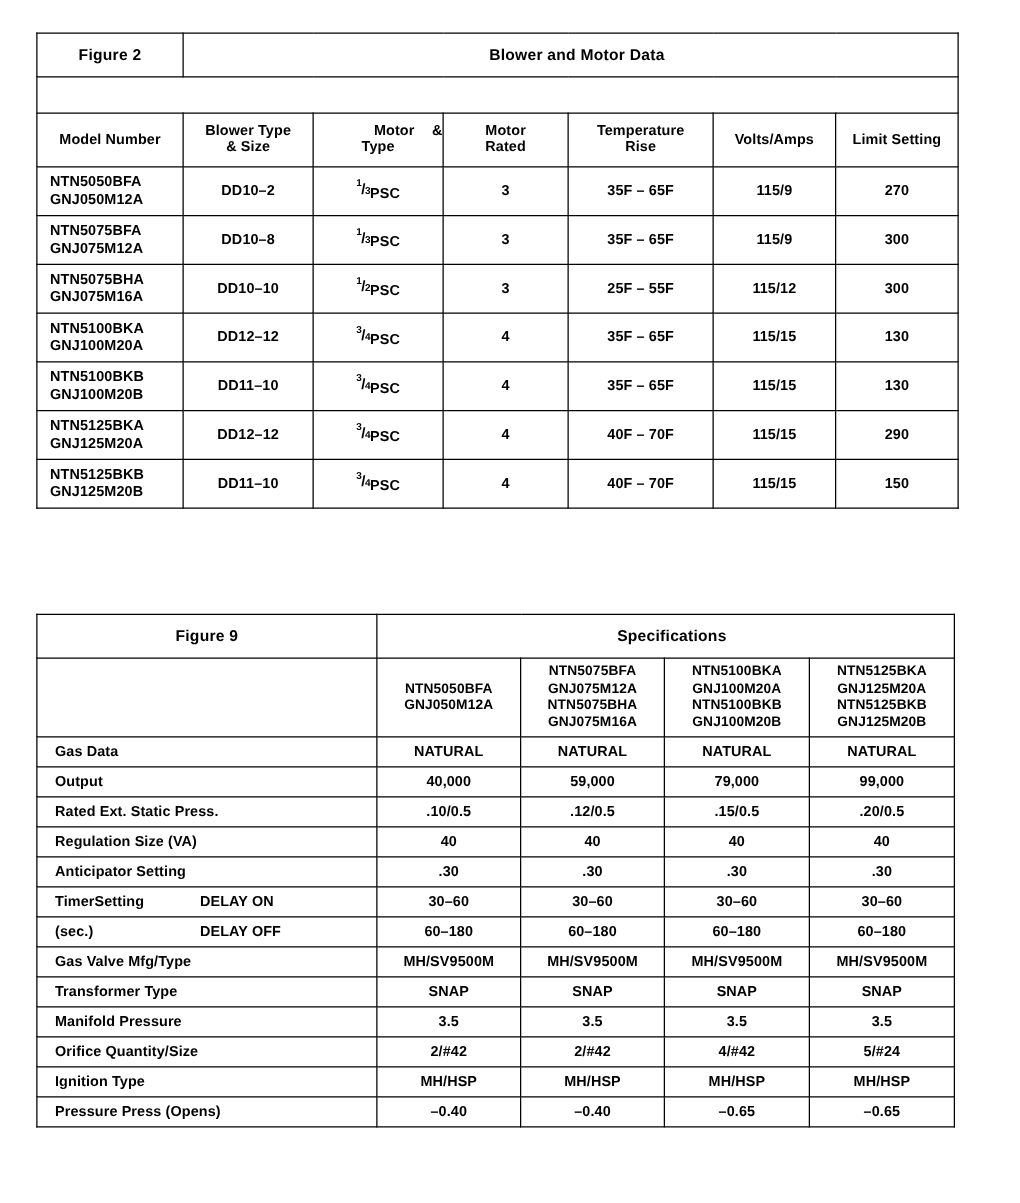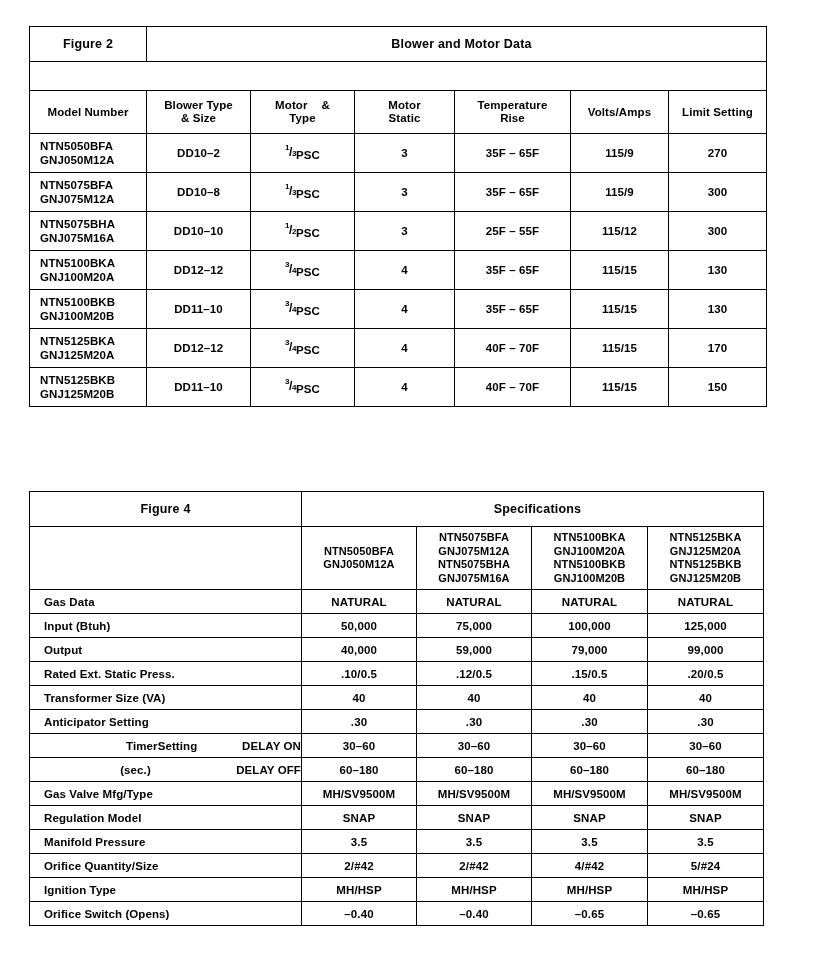--- a/index.html
+++ b/index.html
@@ -64,20 +64,21 @@
 
   .hdr td {
     font-weight: bold;
     font-size: 11.5px;
     height: 42px;
     line-height: 13px;
     letter-spacing: 0.1px;
   }
   .hdr .motor-amp {
     white-space: nowrap;
+    text-align: right;
   }
   .motor-amp .sp {
     display: inline-block;
     width: 14px;
   }
 
   .f2row td {
     height: 38px;
     font-size: 11.5px;
     font-weight: bold;
@@ -146,22 +147,21 @@
     letter-spacing: 0.1px;
   }
   .f3row td.lbl {
     text-align: left;
     padding-left: 14px !important;
     font-weight: bold;
     font-size: 11.5px;
   }
   .lbl-split {
     display: flex;
-    justify-content: flex-end;
-    margin-left: 13px;
+    justify-content: flex-start;
   }
   .lbl-split .a { width: 116px; }
   .lbl-split .b { }
 
   
   .nb-top td { border-top: none; }
 </style>
 </head>
 <body>
 
@@ -191,21 +191,21 @@
           <td>
             <div>Blower Type</div>
             <div>&amp; Size</div>
           </td>
           <td>
             <div class="motor-amp"><span>Motor</span><span class="sp"></span><span>&amp;</span></div>
             <div>Type</div>
           </td>
           <td>
             <div>Motor</div>
-            <div>Static</div>
+            <div>Rated</div>
           </td>
           <td>
             <div>Temperature</div>
             <div>Rise</div>
           </td>
           <td>Volts/Amps</td>
           <td>Limit Setting</td>
         </tr>
 
       <tr class="f2row">
@@ -271,21 +271,21 @@
           <tr class="f2row">
             <td class="model-cell">
               <div>NTN5125BKA</div>
               <div>GNJ125M20A</div>
             </td>
             <td>DD12–12</td>
             <td><span class="frac"><span class="num">3</span><span class="slash">/</span><span class="den">4</span></span><span>PSC</span></td>
             <td>4</td>
             <td>40F – 70F</td>
             <td>115/15</td>
-            <td>170</td>
+            <td>290</td>
           </tr>
           <tr class="f2row">
             <td class="model-cell">
               <div>NTN5125BKB</div>
               <div>GNJ125M20B</div>
             </td>
             <td>DD11–10</td>
             <td><span class="frac"><span class="num">3</span><span class="slash">/</span><span class="den">4</span></span><span>PSC</span></td>
             <td>4</td>
             <td>40F – 70F</td>
@@ -300,21 +300,21 @@
     <table class="tbl">
       <colgroup>
         <col style="width:272px">
         <col style="width:115px">
         <col style="width:115px">
         <col style="width:116px">
         <col style="width:116px">
       </colgroup>
       <tbody>
         <tr class="f3-title">
-          <td class="title-cell" style="width:125px">Figure 4</td>
+          <td class="title-cell" style="width:125px">Figure 9</td>
           <td class="title-desc" colspan="4">Specifications</td>
         </tr>
         <tr class="f3-modelhdr">
           <td class="blank">&nbsp;</td>
           <td>
             <div>NTN5050BFA</div>
             <div>GNJ050M12A</div>
           </td>
           <td>
             <div>NTN5075BFA</div>
@@ -337,42 +337,35 @@
         </tr>
 
       <tr class="f3row">
             <td class="lbl">Gas Data</td>
             <td>NATURAL</td>
             <td>NATURAL</td>
             <td>NATURAL</td>
             <td>NATURAL</td>
           </tr>
           <tr class="f3row nb-top">
-            <td class="lbl">Input (Btuh)</td>
-            <td>50,000</td>
-            <td>75,000</td>
-            <td>100,000</td>
-            <td>125,000</td>
-          </tr>
-          <tr class="f3row nb-top">
             <td class="lbl">Output</td>
             <td>40,000</td>
             <td>59,000</td>
             <td>79,000</td>
             <td>99,000</td>
           </tr>
           <tr class="f3row">
             <td class="lbl">Rated Ext. Static Press.</td>
             <td>.10/0.5</td>
             <td>.12/0.5</td>
             <td>.15/0.5</td>
             <td>.20/0.5</td>
           </tr>
           <tr class="f3row">
-            <td class="lbl">Transformer Size (VA)</td>
+            <td class="lbl">Regulation Size (VA)</td>
             <td>40</td>
             <td>40</td>
             <td>40</td>
             <td>40</td>
           </tr>
           <tr class="f3row nb-top">
             <td class="lbl">Anticipator Setting</td>
             <td>.30</td>
             <td>.30</td>
             <td>.30</td>
@@ -403,21 +396,21 @@
             <td>60–180</td>
           </tr>
           <tr class="f3row">
             <td class="lbl">Gas Valve Mfg/Type</td>
             <td>MH/SV9500M</td>
             <td>MH/SV9500M</td>
             <td>MH/SV9500M</td>
             <td>MH/SV9500M</td>
           </tr>
           <tr class="f3row">
-            <td class="lbl">Regulation Model</td>
+            <td class="lbl">Transformer Type</td>
             <td>SNAP</td>
             <td>SNAP</td>
             <td>SNAP</td>
             <td>SNAP</td>
           </tr>
           <tr class="f3row">
             <td class="lbl">Manifold Pressure</td>
             <td>3.5</td>
             <td>3.5</td>
             <td>3.5</td>
@@ -431,21 +424,21 @@
             <td>5/#24</td>
           </tr>
           <tr class="f3row nb-top">
             <td class="lbl">Ignition Type</td>
             <td>MH/HSP</td>
             <td>MH/HSP</td>
             <td>MH/HSP</td>
             <td>MH/HSP</td>
           </tr>
           <tr class="f3row">
-            <td class="lbl">Orifice Switch (Opens)</td>
+            <td class="lbl">Pressure Press (Opens)</td>
             <td>–0.40</td>
             <td>–0.40</td>
             <td>–0.65</td>
             <td>–0.65</td>
           </tr>
         </tbody>
     </table>
   </div>
 
 </div>

